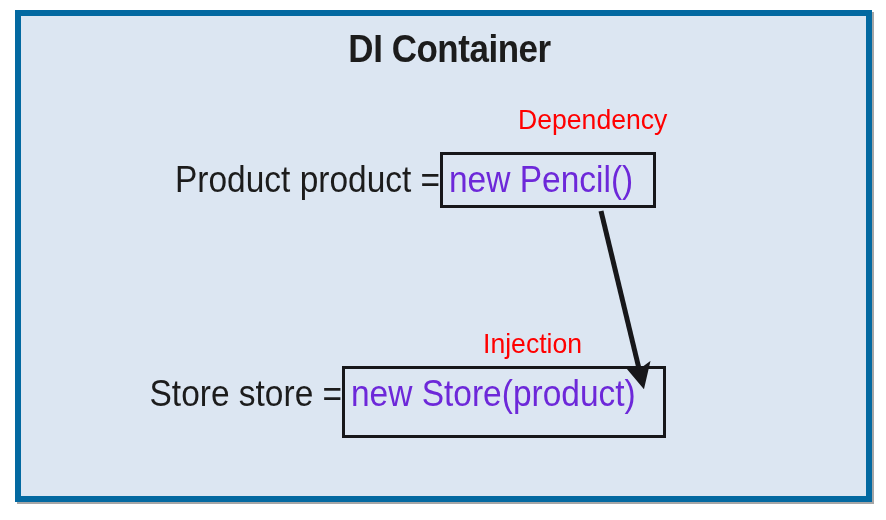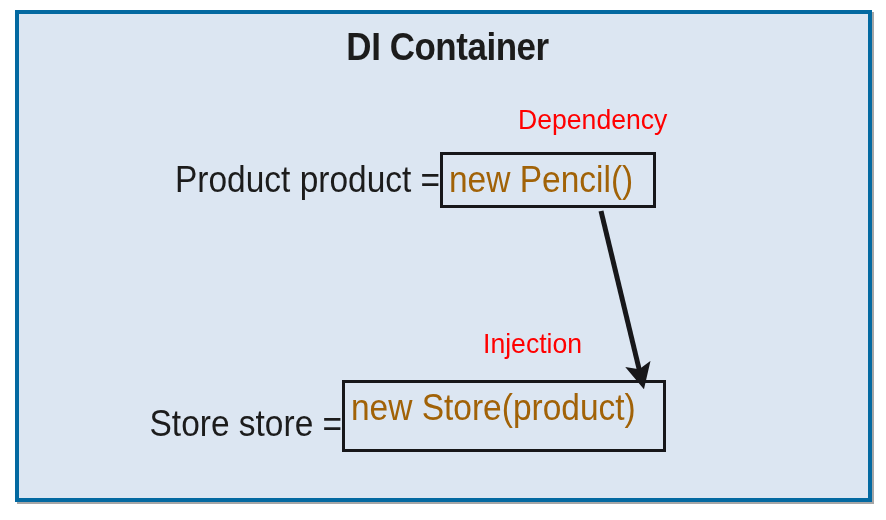--- a/index.html
+++ b/index.html
@@ -25,21 +25,21 @@
 
   
   .di-container {
     position: absolute;
     left: 15px;
     top: 10px;
     width: 857px;
     height: 492px;
     box-sizing: border-box;
     background: #dce6f2;
-    border: 4px solid #0369a1;
+    border: 6px solid #0369a1;
     box-shadow: 2px 2px 0 rgba(0,0,0,0.35);
   }
 
   
   .panel-title {
     position: absolute;
     left: 0;
     top: 14px;
     width: 857px;
     text-align: center;
@@ -62,41 +62,41 @@
     transform: scaleX(0.95);
     transform-origin: left top;
   }
   .annot-dependency { left: 518px; top: 106px; }
   .annot-injection  { left: 483px; top: 330px; }
 
   
   .stmt {
     position: absolute;
     display: flex;
-    align-items: flex-end;
+    align-items: flex-start;
     white-space: nowrap;
   }
   .stmt-product { left: 155px; top: 152px; }
-  .stmt-store   { left: 135px; top: 380px; }
+  .stmt-store   { left: 135px; top: 366px; }
 
   .stmt-lhs {
     font-size: 36px;
     color: #1c1c1c;
     line-height: 56px;
     white-space: pre;
     transform: scaleX(0.93);
     transform-origin: right center;
   }
 
   .expr-box {
     box-sizing: border-box;
     border: 3px solid #17171a;
     background: transparent;
     font-size: 36px;
-    color: #a16207;
+    color: #6d28d9;
     line-height: 50px;
     padding: 0 6px;
     white-space: nowrap;
   }
   .expr-box .expr-text {
     display: inline-block;
     transform: scaleX(0.93);
     transform-origin: left center;
   }
   .expr-pencil { height: 56px; }

